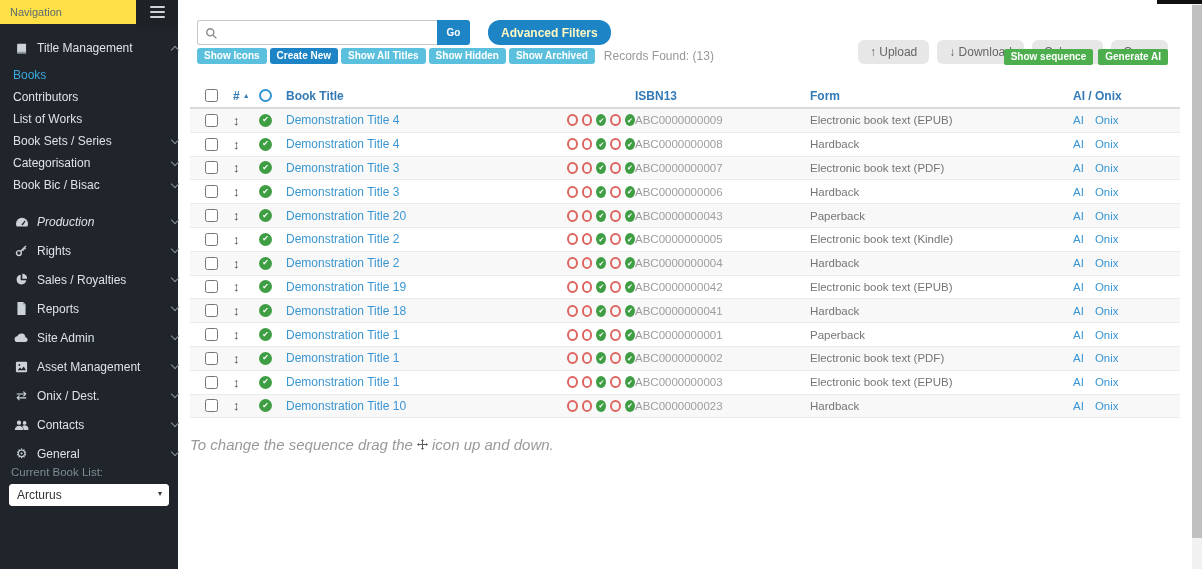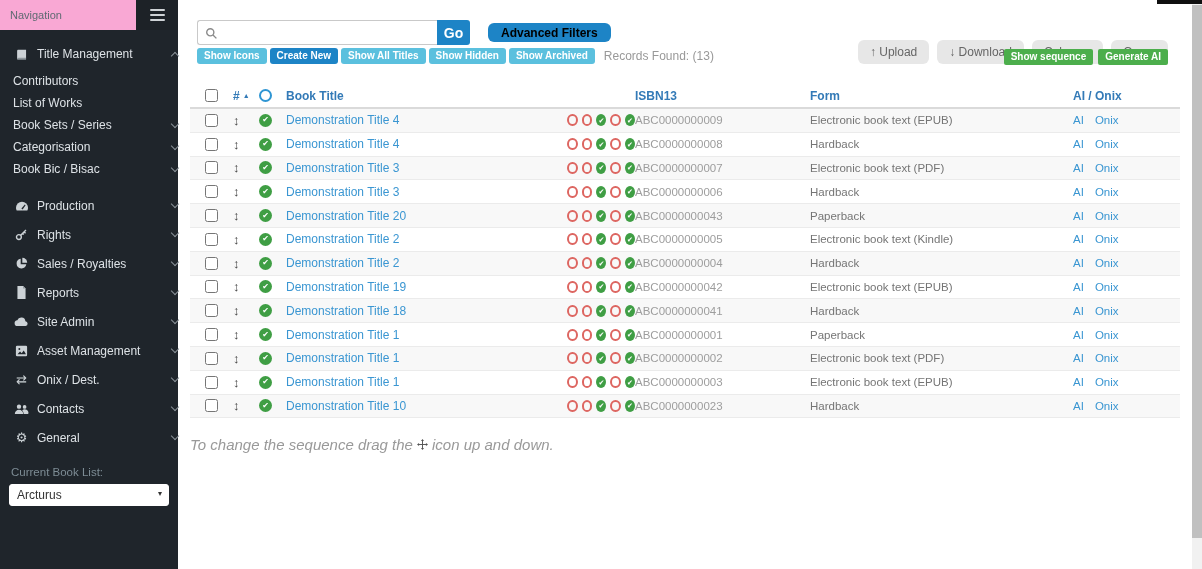--- a/index.html
+++ b/index.html
@@ -2,31 +2,31 @@
 <html><head>
 <meta charset="utf-8">
 <style>
   * { margin:0; padding:0; box-sizing:border-box; }
   html,body { width:1202px; height:569px; overflow:hidden; background:#fff;
     font-family:"Liberation Sans", sans-serif; }
   body { position:relative; }
 
   
   .sidebar { position:absolute; left:0; top:0; width:178px; height:569px; background:#1f252b; z-index:2; }
-  .sheader { height:30px; background:#f9a8d4; display:flex; align-items:center; }
+  .sheader { height:24px; background:#fde047; display:flex; align-items:center; }
   .nav-label { color:#5f6a72; font-size:11px; padding-left:10px; flex:1; }
   .burger { width:42px; height:30px; background:#1d2227; display:flex; flex-direction:column;
     align-items:center; justify-content:center; gap:3px; cursor:pointer; }
   .burger i { display:block; width:15px; height:2px; background:#cfd3d6; border-radius:1px; }
 
   .sitem { display:flex; align-items:center; color:#dde2e6; font-size:12px; padding:0 0 0 13px; cursor:pointer; }
   .sitem.parent { height:32px; margin-top:8px; }
   .sitem.sub { height:22px; }
   .sitem.group { height:29px; }
-  .sitem.gap { margin-top:11px; }
+  .sitem.gap { margin-top:11px;font-style:italic; }
   .sitem.active { color:#39a9de; }
   .sicon { width:17px; margin-right:7px; display:flex; justify-content:center; align-items:center;
     color:#ccd2d6; font-size:13px; flex:none; }
   .sicon svg { display:block; }
   .slabel { white-space:nowrap; }
   .chev { margin-left:auto; width:6px; height:6px; border-right:1.6px solid #8a9298;
     border-bottom:1.6px solid #8a9298; flex:none; }
   .chev.down { transform:rotate(45deg); margin-top:-3px; }
   .chev.up { transform:rotate(-135deg); margin-top:3px; }
 
@@ -42,22 +42,22 @@
   .main { position:absolute; left:178px; top:0; width:1024px; height:569px; background:#fff; }
 
   .row1 { position:absolute; left:19px; top:20px; display:flex; align-items:center; }
   .search-wrap { position:relative; display:flex; }
   .search-input { width:240px; height:25px; border:1px solid #c9c9c9; border-right:none;
     border-radius:3px 0 0 3px; padding:0 8px 0 27px; font-size:12px;
     font-family:"Liberation Sans", sans-serif; }
   .search-icon { position:absolute; left:8px; top:6px; }
   .btn { border:none; cursor:pointer; font-family:"Liberation Sans", sans-serif; }
   .go-btn { width:33px; height:25px; background:#1d84c6; color:#fff; border-radius:0 3px 3px 0;
-    font-size:14px; font-weight:bold; }
-  .adv-btn { margin-left:18px; height:19px; background:#1d84c6; color:#000000; border-radius:6px;
+    font-size:10px; font-weight:bold; }
+  .adv-btn { margin-left:18px; height:25px; background:#1d84c6; color:#fef9c3; border-radius:12px;
     font-size:12px; font-weight:bold; padding:0 13px; }
 
   .row2 { position:absolute; left:19px; top:48px; display:flex; align-items:center; }
   .sb { height:16px; border-radius:3px; color:#fff; font-size:10px; font-weight:bold;
     padding:0 7px; margin-right:3px; line-height:16px; }
   .sb.info { background:#5bc0de; }
   .sb.primary { background:#1d84c6; }
   .records { color:#999; font-size:12px; margin-left:6px; }
 
   .top-right { position:absolute; right:34px; top:20px; display:flex; gap:8px; }
@@ -119,20 +119,23 @@
       <div class="sitem parent">
         <span class="sicon">
           <svg width="14" height="13" viewBox="0 0 16 16">
             <path d="M2 3.5C2 2.7 2.7 2 3.5 2H13v11H4a2 2 0 0 0-2 1.2z" fill="#ccd2d6"></path>
             <path d="M2 13.8A2.2 2.2 0 0 1 4.2 12H13v2.5H4a2 2 0 0 1-2-.7z" fill="#8f979d"></path>
           </svg>
         </span>
         <span class="slabel">Title Management</span>
         <span class="chev up"></span>
       </div>
+      <div class="sitem sub active">
+        <span class="slabel">Books</span>
+      </div>
       <div class="sitem sub">
         <span class="slabel">Contributors</span>
       </div>
       <div class="sitem sub">
         <span class="slabel">List of Works</span>
       </div>
       <div class="sitem sub">
         <span class="slabel">Book Sets / Series</span>
         <span class="chev down"></span>
       </div>

